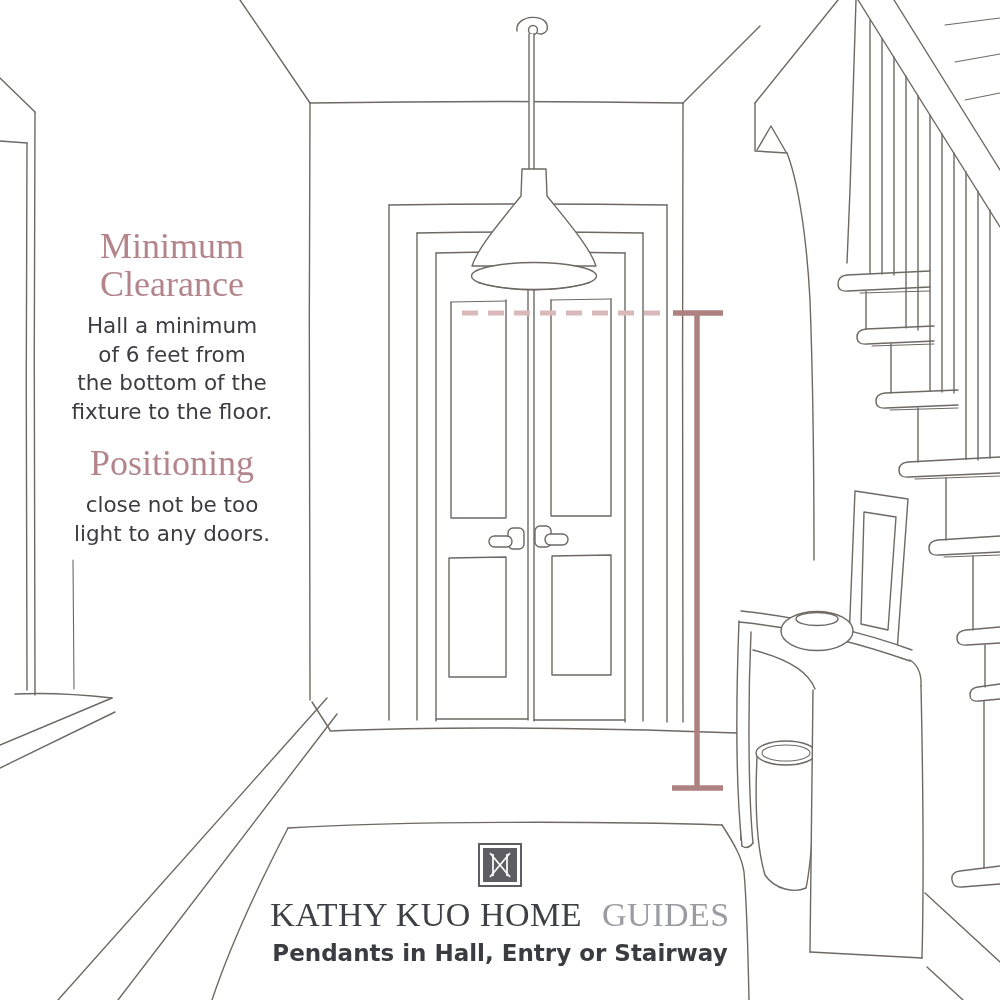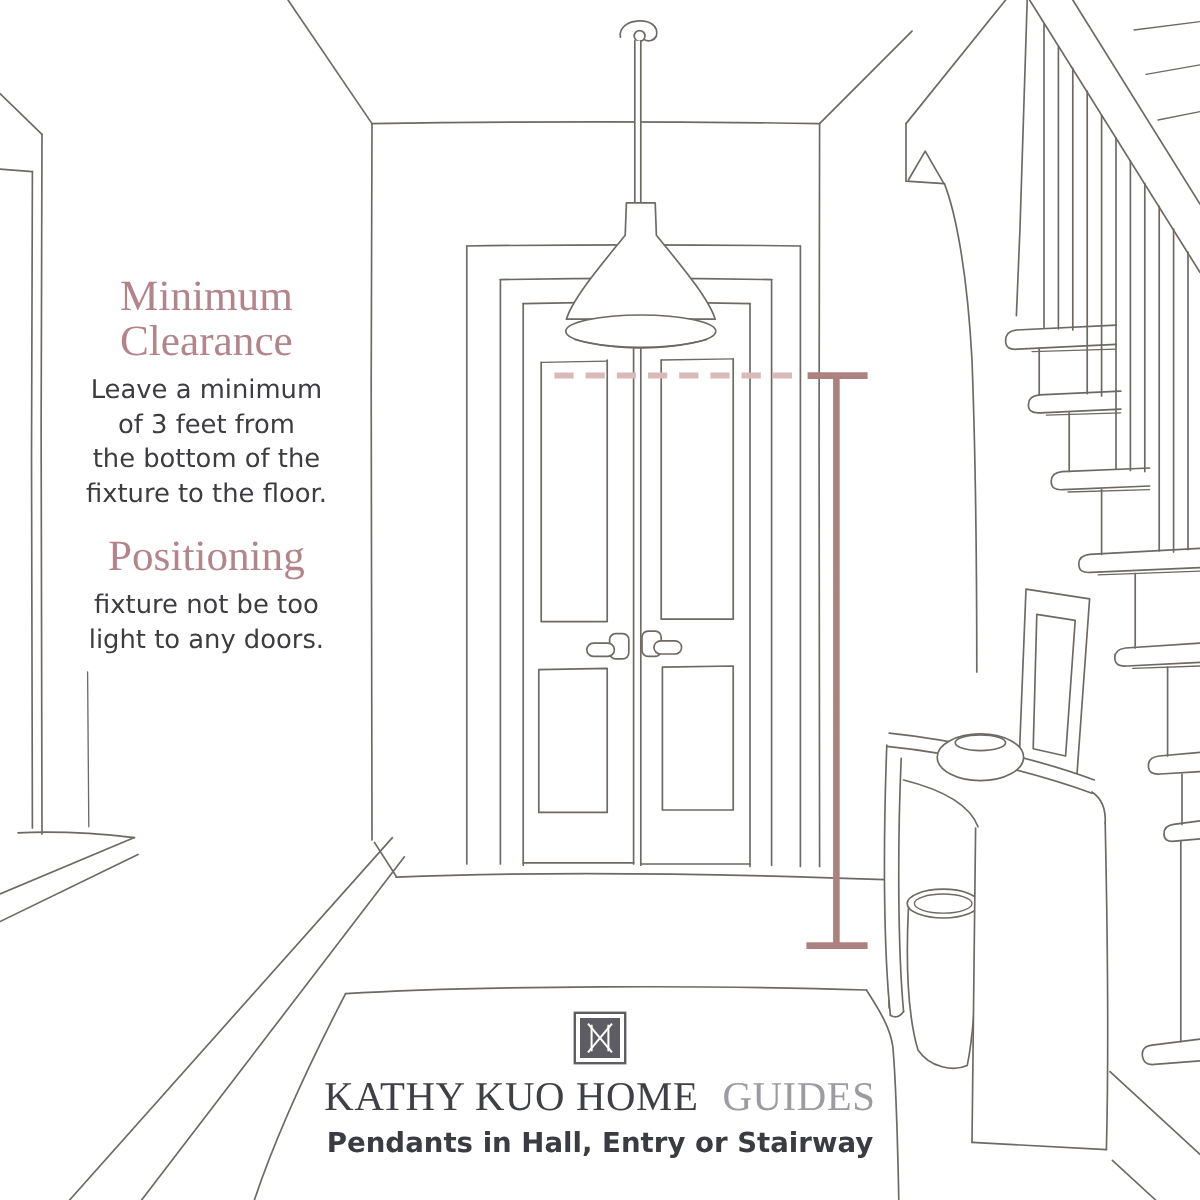--- a/index.html
+++ b/index.html
@@ -210,33 +210,33 @@
       <path d="M672,788 L723,788" class="measure"></path>
     </g>
   </svg>
 
   <div class="annot" style="left:30px;top:227px;width:284px;">
     <div class="annot-heading">
       <div>Minimum</div>
       <div>Clearance</div>
     </div>
     <div class="annot-body">
-      <div>Leave a minimum</div>
-      <div>of 3 feet from</div>
+      <div>Hall a minimum</div>
+      <div>of 6 feet from</div>
       <div>the bottom of the</div>
       <div>fixture to the floor.</div>
     </div>
   </div>
 
   <div class="annot" style="left:30px;top:444px;width:284px;">
     <div class="annot-heading">
       <div>Positioning</div>
     </div>
     <div class="annot-body">
-      <div>fixture not be too</div>
+      <div>close not be too</div>
       <div>light to any doors.</div>
     </div>
   </div>
 
   <div class="footer">
     <span class="logo">
       <svg width="34" height="34" viewBox="0 0 34 34">
         <line x1="10" y1="6" x2="10" y2="28"></line>
         <line x1="24" y1="6" x2="24" y2="28"></line>
         <line x1="7" y1="5" x2="27" y2="29"></line>

